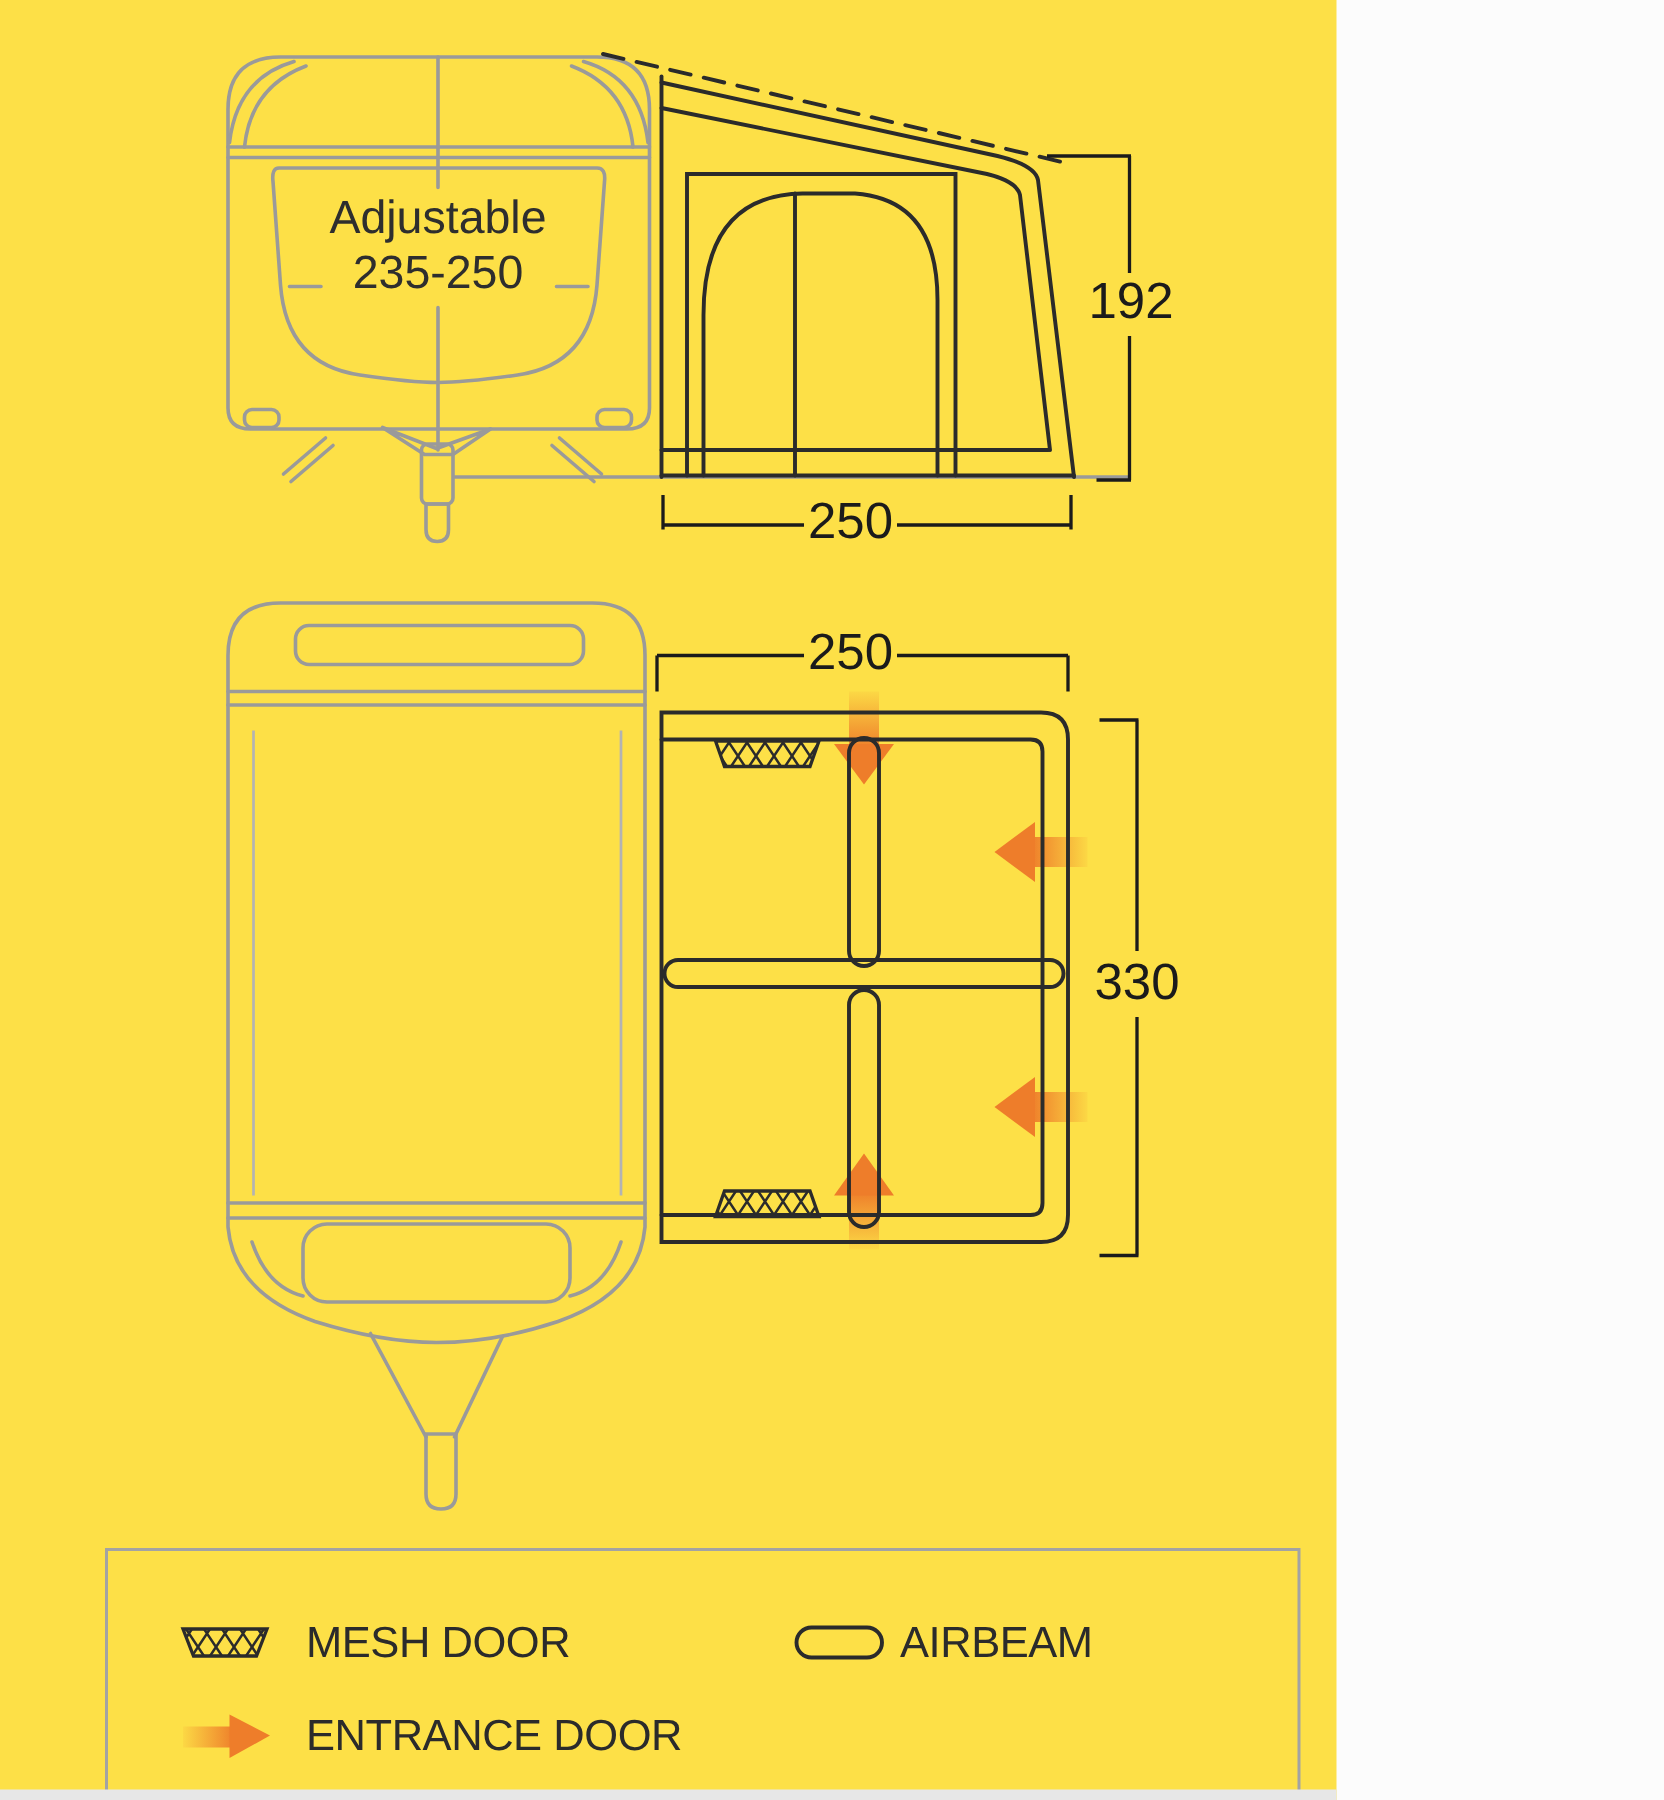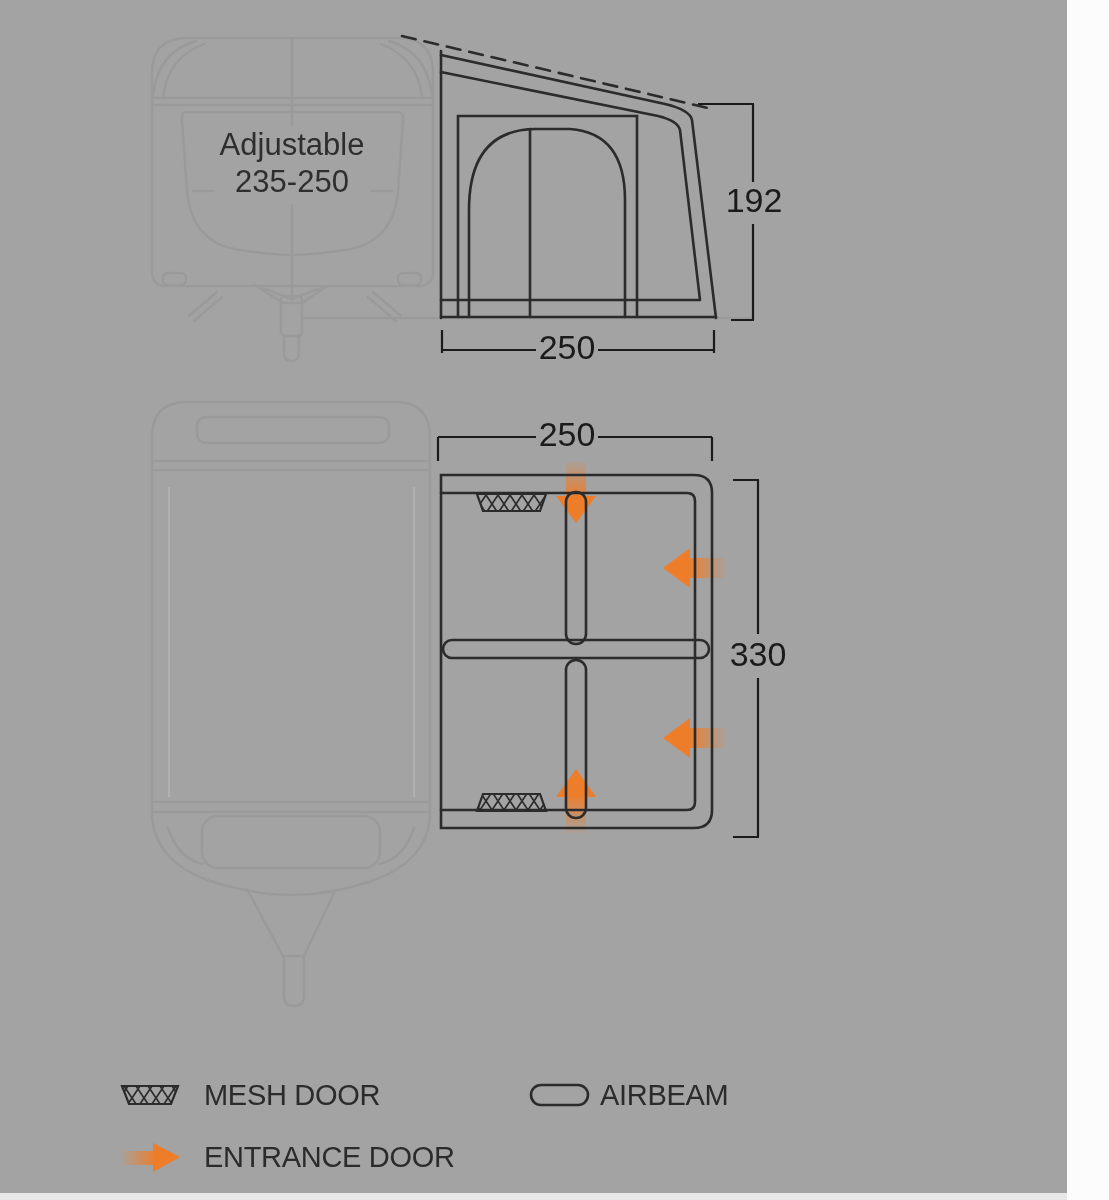--- a/index.html
+++ b/index.html
@@ -1,16 +1,16 @@
 <!DOCTYPE html>
 <html><head>
 <meta charset="utf-8">
 <style>
   html,body{margin:0;padding:0;background:#fcfcfc;}
-  #canvas{position:relative;width:1067px;height:1200px;overflow:hidden;background:#a3a3a3;
+  #canvas{position:relative;width:891px;height:1200px;overflow:hidden;background:#fde047;
           font-family:"Liberation Sans","DejaVu Sans",sans-serif;}
   svg{position:absolute;left:0;top:0;}
   text{font-family:"Liberation Sans","DejaVu Sans",sans-serif;}
   .dim-text{font-size:34px;fill:#1b1b1b;}
   .label-text{font-size:31px;fill:#2e2e2e;}
   .legend-text{font-size:29px;fill:#2b2b2b;letter-spacing:-0.3px;}
   .gray{stroke:#9a9a9a;stroke-width:2.4;fill:none;stroke-linecap:round;}
   .gray-thin{stroke:#b3b3b3;stroke-width:1.8;fill:none;}
   .blk{stroke:#2b2b2b;stroke-width:2.6;fill:none;stroke-linecap:round;}
   .dim{stroke:#1b1b1b;stroke-width:2.2;fill:none;stroke-linecap:butt;}

